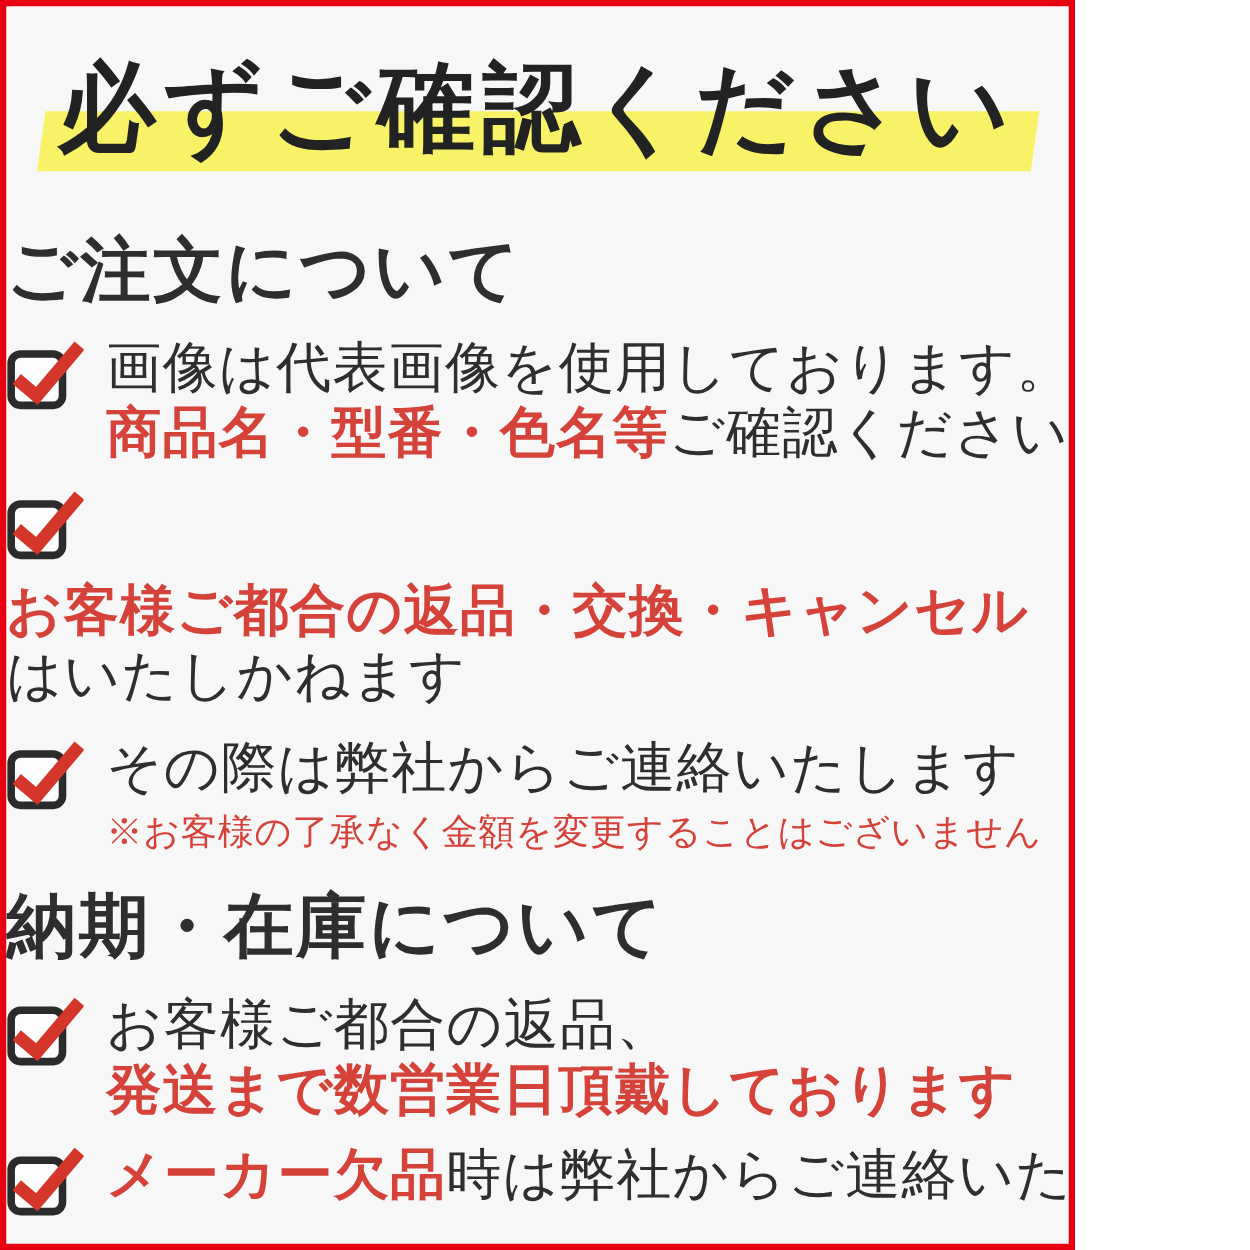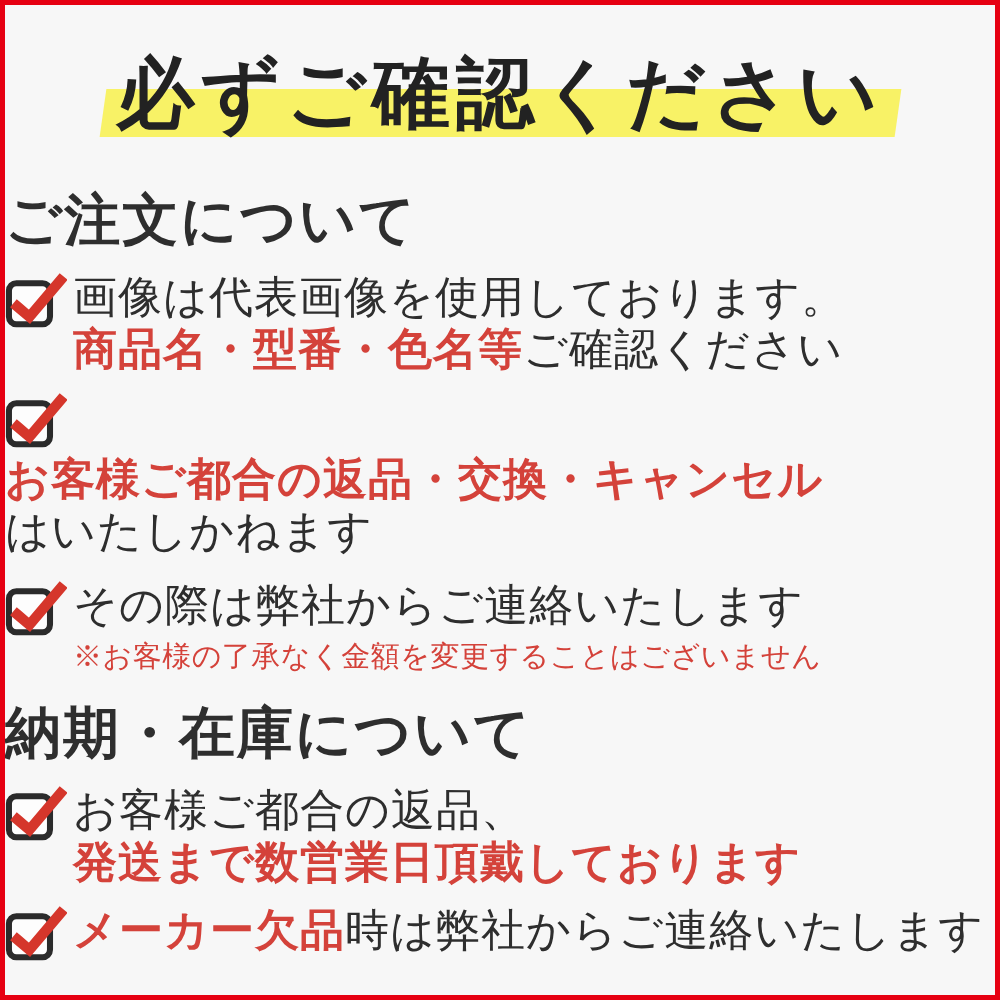--- a/index.html
+++ b/index.html
@@ -11,24 +11,25 @@
     --background:#f7f7f7;
   }
   html,body{margin:0;padding:0;}
   body{
     width:1000px;height:1000px;
     font-family:"Liberation Serif","DejaVu Serif",serif;
     background:#ffffff;
   }
   .frame{
     box-sizing:border-box;
-    width:1000px;height:1000px;
+    width:860px;height:1000px;
     border:5px solid var(--border-red,#e60012);
     background:var(--background,#f7f7f7);
     overflow:hidden;
+    font-family:Liberation Mono, monospace;
   }
   
   .title-wrap{
     position:relative;
     width:-moz-fit-content;
     width:fit-content;
     margin:42px auto 0;
   }
   .title-highlight{
     position:absolute;
@@ -58,21 +59,21 @@
     line-height:1.2;
     color:var(--text-black,#2e2e2e);
     white-space:nowrap;
   }
   .heading-order{margin-top:46px;margin-bottom:18px;}
   .heading-stock{margin-top:26px;margin-bottom:18px;}
   
   .item{
     display:flex;
     align-items:flex-start;
-    gap:6px;
+    gap:18px;
   }
   .item-1{margin-bottom:16px;}
   .item-2{margin-bottom:22px;flex-direction:column;}
   .item-3{margin-bottom:0;}
   .item-4{margin-bottom:16px;}
   .checkbox{
     width:62px;height:56px;
     flex:none;
     margin-top:0px;
   }

